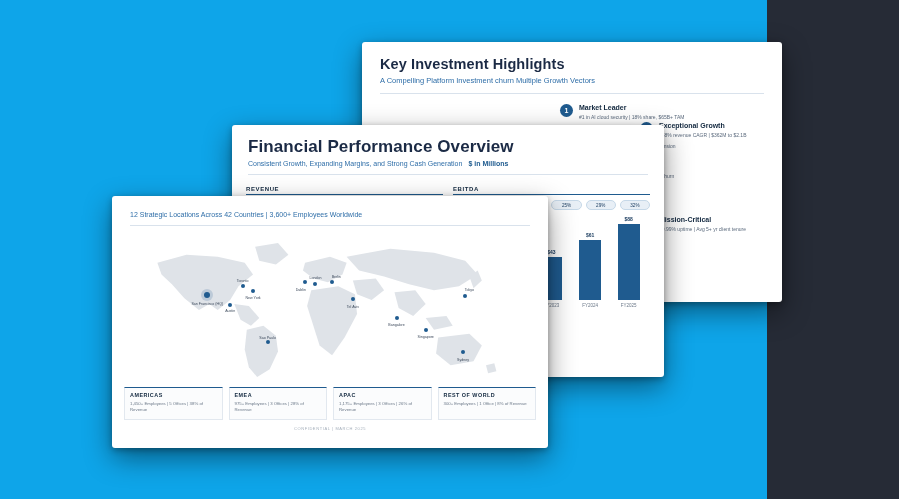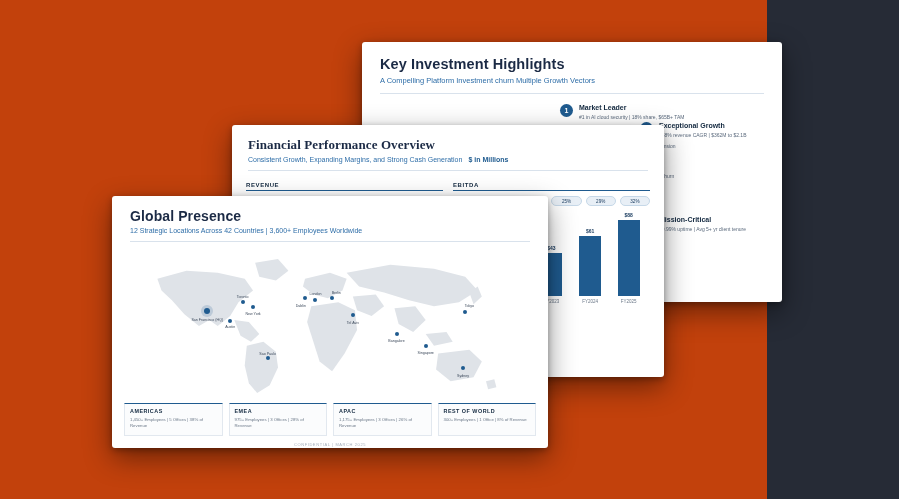--- a/index.html
+++ b/index.html
@@ -6,21 +6,21 @@
   html, body {
     margin: 0; padding: 0;
     width: 899px; height: 499px;
     overflow: hidden;
     background: #262b36;
     font-family: "Liberation Sans", sans-serif;
   }
   #stage {
     position: relative;
     width: 767px; height: 499px;
-    background: #c2410c;
+    background: #0ea5e9;
   }
 
   
   .slide {
     position: absolute;
     background: #ffffff;
     border-radius: 3px;
     box-shadow: 0 10px 28px rgba(0,0,0,0.45), 0 2px 6px rgba(0,0,0,0.3);
     overflow: hidden;
   }
@@ -91,21 +91,21 @@
     background: #bdd0e2;
     height: 1px;
   }
 
   
   #slide-financial {
     left: 232px; top: 125px;
     width: 432px; height: 252px;
   }
   #slide-financial .hdr { padding: 12px 16px 5px 16px; }
-  #slide-financial .slide-title { font-size: 13px; font-family: Liberation Serif, serif; }
+  #slide-financial .slide-title { font-size: 17px; }
   #slide-financial .subrow {
     display: flex; align-items: baseline; gap: 6px; margin-top: 3px;
   }
   #slide-financial .slide-sub { font-size: 7px; }
   #slide-financial .sub-metric { font-size: 7px; color: #1f5b8f; font-weight: bold; }
   #slide-financial .rule { margin-top: 7px; }
 
   .fin-grid {
     display: flex;
     padding: 6px 14px 0 14px;
@@ -445,21 +445,20 @@
           <span class="bar-val">1.4x</span>
           <div class="bar" style="height:16px;"></div>
 
         </div>
       </div>
     </div>
   </div>
 
   <div class="slide" id="slide-global">
     <div class="hdr">
-      <div class="slide-title">Global Presence</div>
       <div class="slide-sub">12 Strategic Locations Across 42 Countries  |  3,600+ Employees Worldwide</div>
       <div class="rule"></div>
     </div>
 
     <div class="map-area">
       <svg viewBox="0 0 400 150" preserveAspectRatio="none">
         <g fill="#dfe3e8">
 
           <path d="M34 28 L62 20 L92 22 L118 28 L126 40 L112 52 L104 66 L92 76 L84 70 L74 76 L60 64 L48 50 L38 40 Z"></path>
           <path d="M108 70 L122 72 L132 84 L124 92 L114 86 Z"></path>

